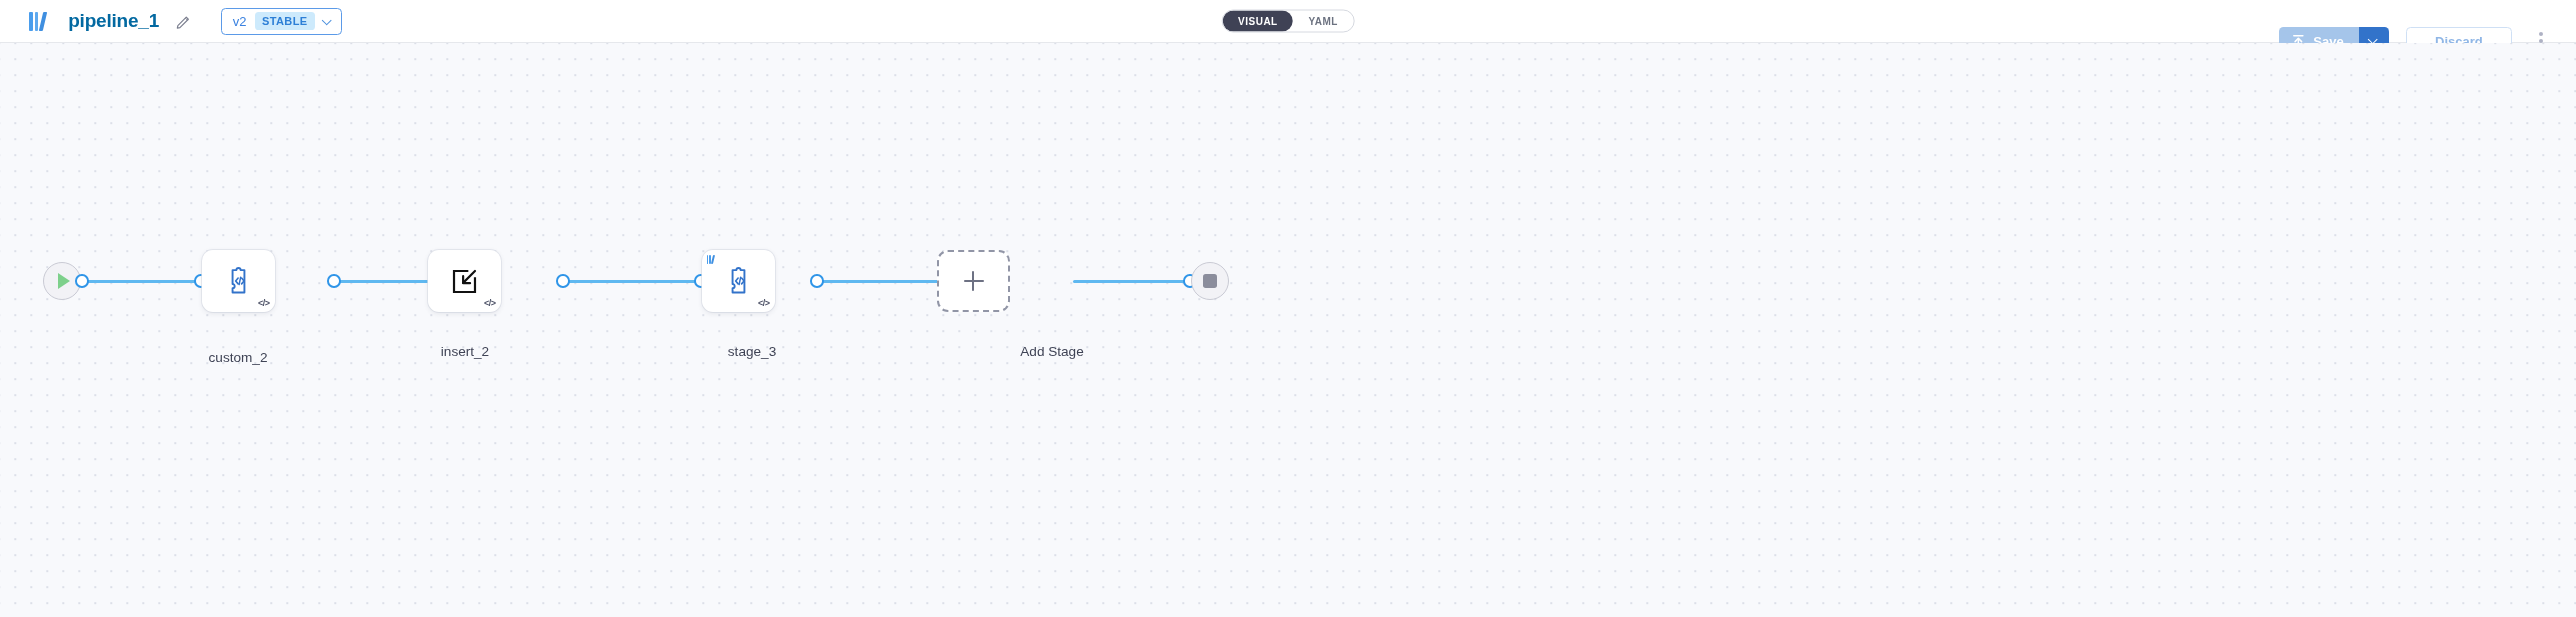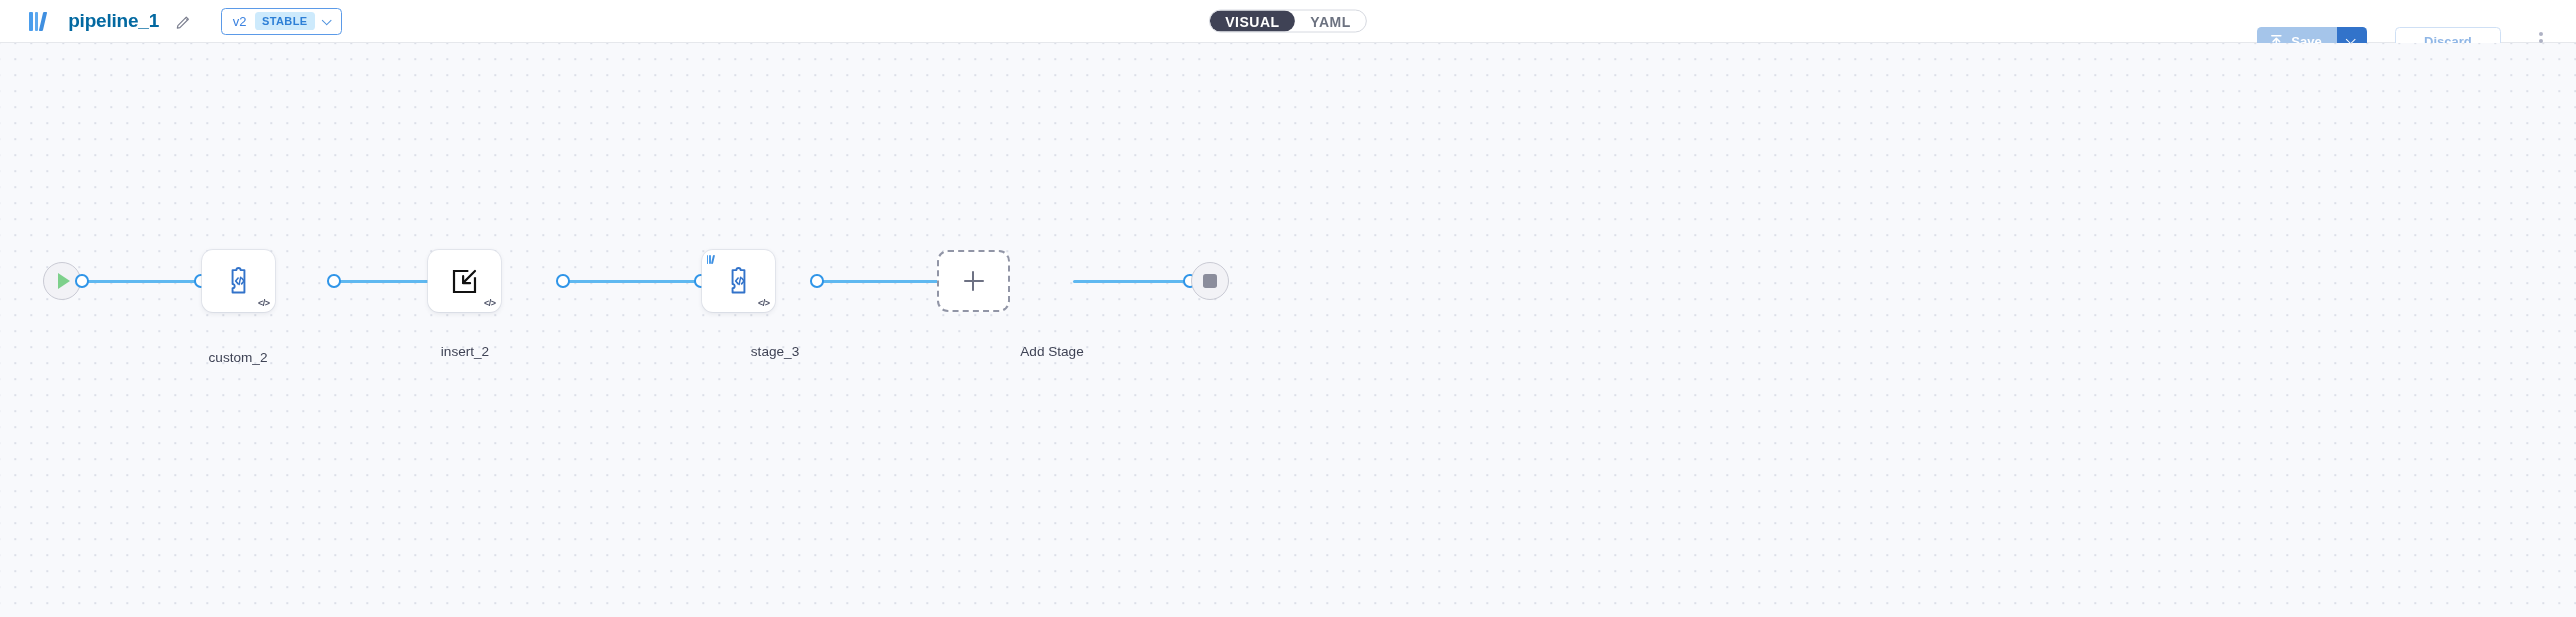--- a/index.html
+++ b/index.html
@@ -66,31 +66,31 @@
     position: absolute; left: 50%; top: 50%;
     transform: translate(-50%, -50%);
   }
   .seg-toggle {
     display: flex; align-items: center;
     border: 0.9px solid #d6d9e0; border-radius: 907px;
     height: 23px; background: #fff; overflow: hidden;
     cursor: pointer;
   }
   .seg {
-    font-size: 14px; font-weight: bold; letter-spacing: 0.5px;
+    font-size: 10px; font-weight: bold; letter-spacing: 0.5px;
     padding: 0 15.4px; height: 100%;
     display: flex; align-items: center; justify-content: center;
     color: #6c7280; border-radius: 907px;
   }
   .seg.active { background: #3f4255; color: #ffffff; }
 
   
   .tb-right {
     margin-left: auto; display: flex; align-items: center;
-    padding-right: 23.6px; gap: 28px; margin-top: 40px;
+    padding-right: 23.6px; gap: 17px; margin-top: 40px;
   }
   .save-group { display: flex; align-items: stretch; height: 29px; border-radius: 4.5px; overflow: hidden; }
   .save-main {
     background: #a5c5ea; color: #ffffff;
     display: flex; align-items: center; gap: 8.2px;
     padding: 0 15.4px 0 13.6px; cursor: pointer;
     font-size: 13px; font-weight: bold;
   }
   .save-caret {
     background: #3273ca; width: 30px;
@@ -299,21 +299,21 @@
       </div>
       <svg width="31" height="31" viewBox="0 0 34 34">
         <path d="M10.5 4.5 h4.2 a2.3 2.3 0 0 1 4.6 0 h4.2 v24.5 h-13 v-4.6 a2.3 2.3 0 0 0 0-4.6 v-15.3 z" fill="#ffffff" stroke="#3273ca" stroke-width="2.1" stroke-linejoin="round"></path>
         <path d="M16.6 13.2 L13.9 16.4 L16.6 19.6" stroke="#3273ca" stroke-width="1.8" fill="none" stroke-linecap="round" stroke-linejoin="round"></path>
         <path d="M20.4 13.2 L23.1 16.4 L20.4 19.6" stroke="#3273ca" stroke-width="1.8" fill="none" stroke-linecap="round" stroke-linejoin="round"></path>
         <path d="M19.3 12.4 L17.7 20.4" stroke="#3273ca" stroke-width="1.6" stroke-linecap="round"></path>
       </svg>
       <span class="code-badge">&lt;/&gt;</span>
     </div>
     <div class="port" style="left:810px; top:231px;"></div>
-    <div class="node-label" style="left:775px; top:301px;">stage_3</div>
+    <div class="node-label" style="left:752px; top:301px;">stage_3</div>
 
     <div class="add-node" style="left:937px; top:207px;">
       <div class="plus"></div>
     </div>
     <div class="node-label" style="left:1052px; top:301px;">Add Stage</div>
 
     <div class="port" style="left:1183px; top:231px;"></div>
     <div class="terminal" style="left:1191px; top:219px;">
       <div class="stop-sq"></div>
     </div>

